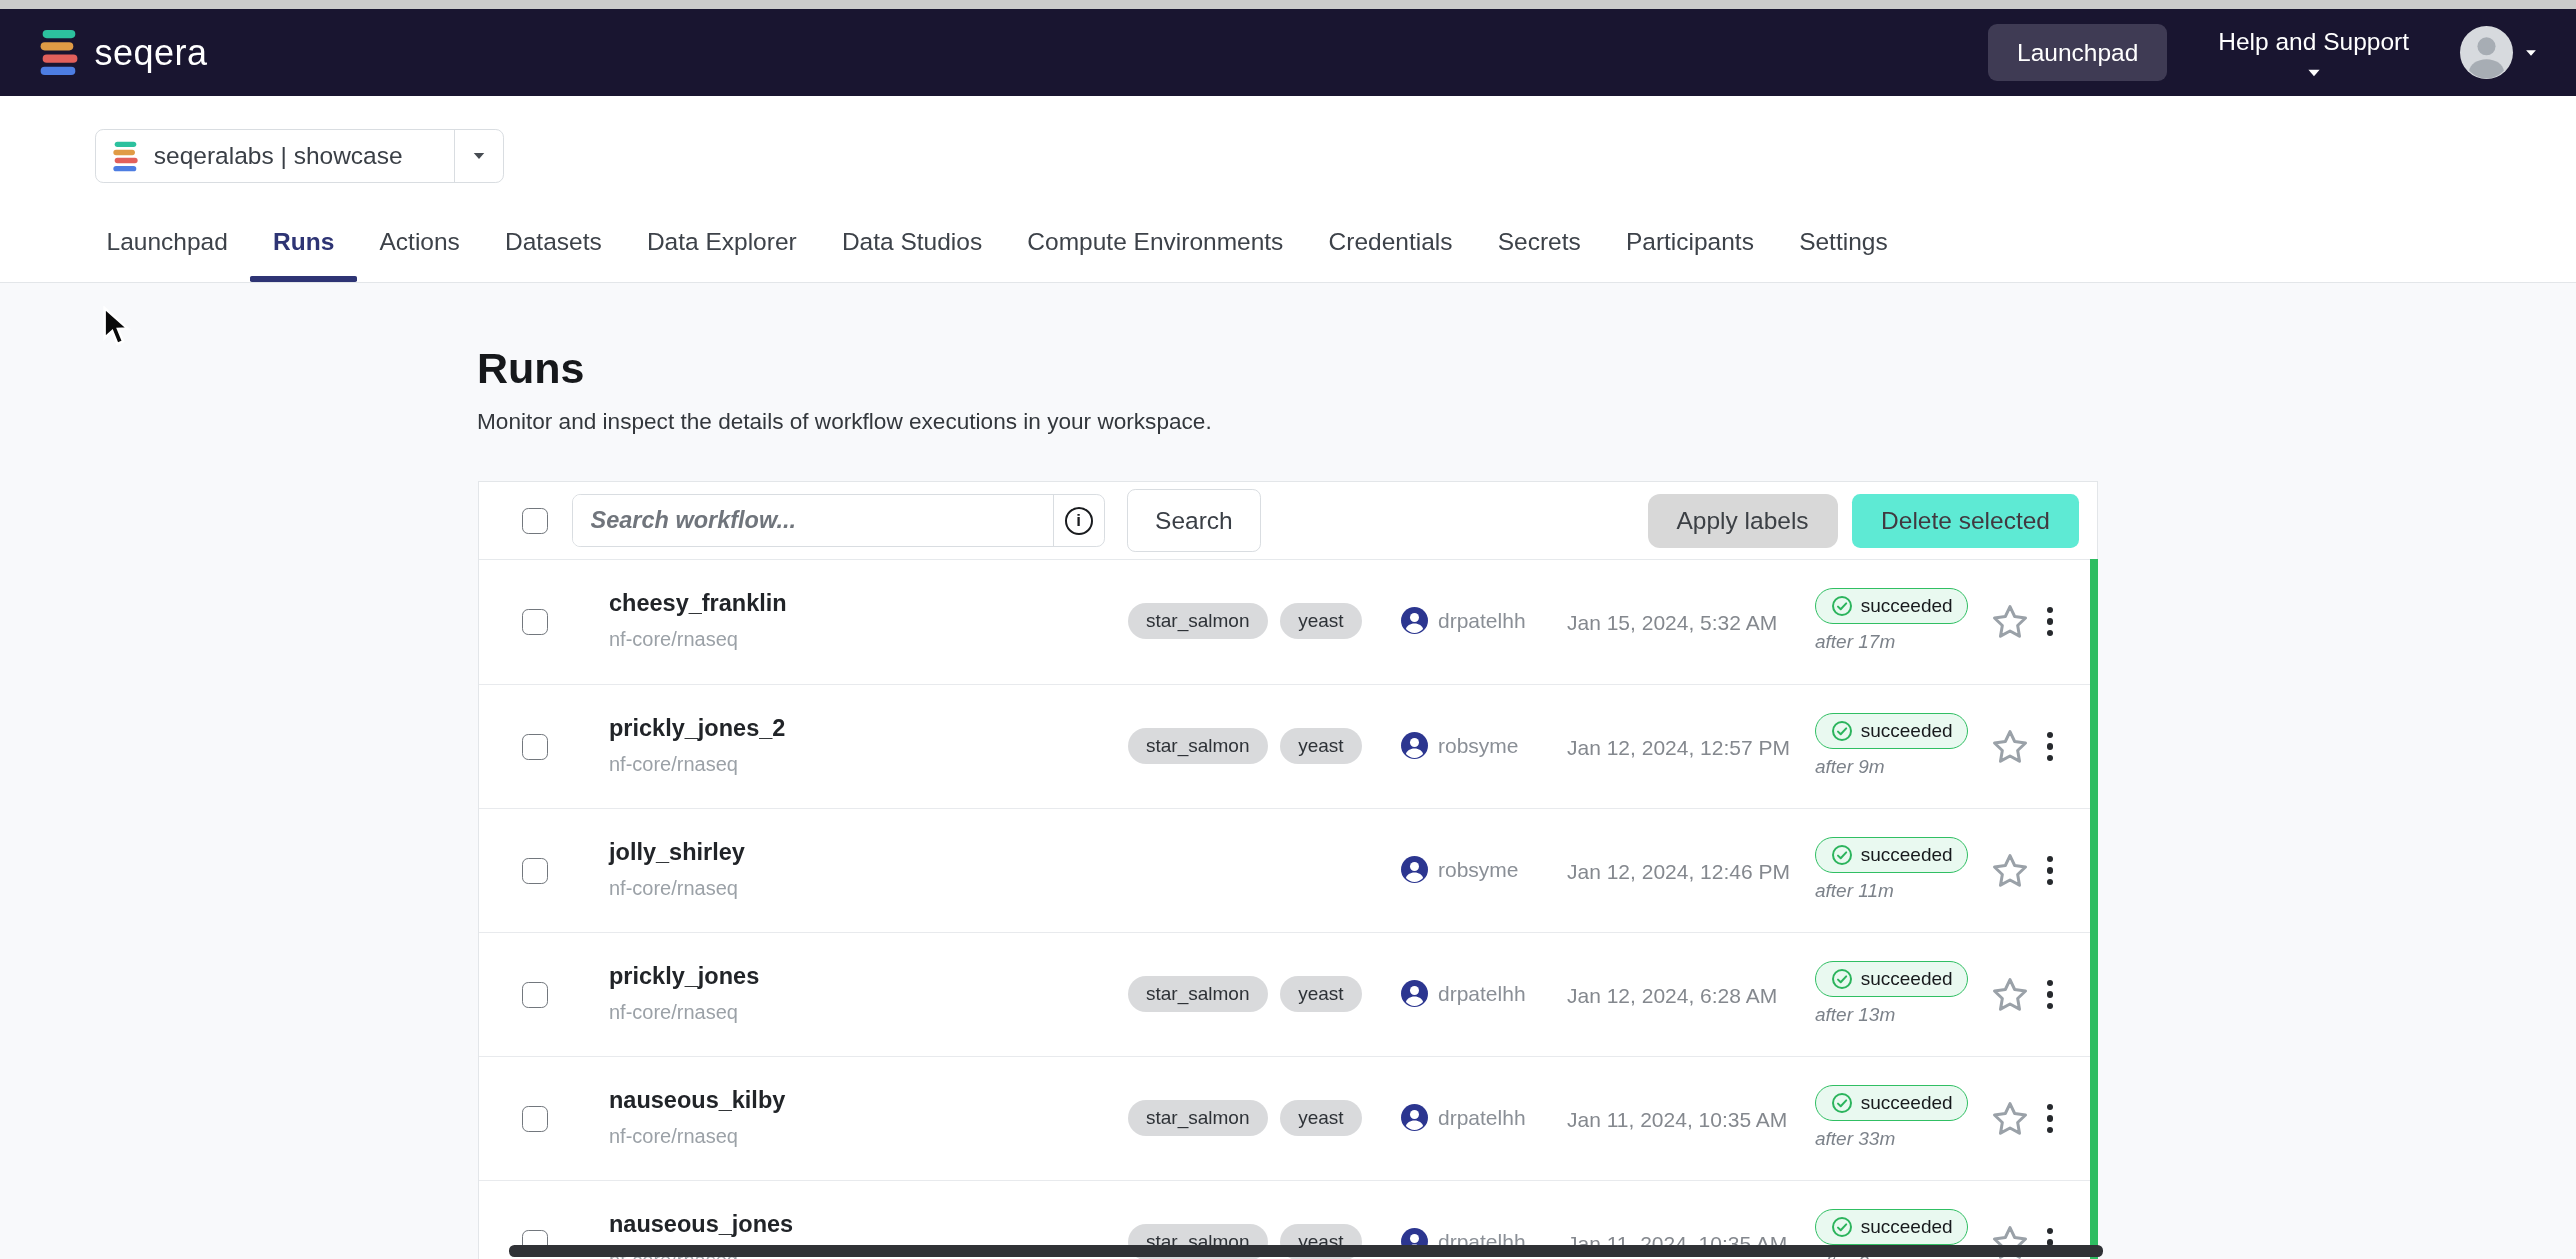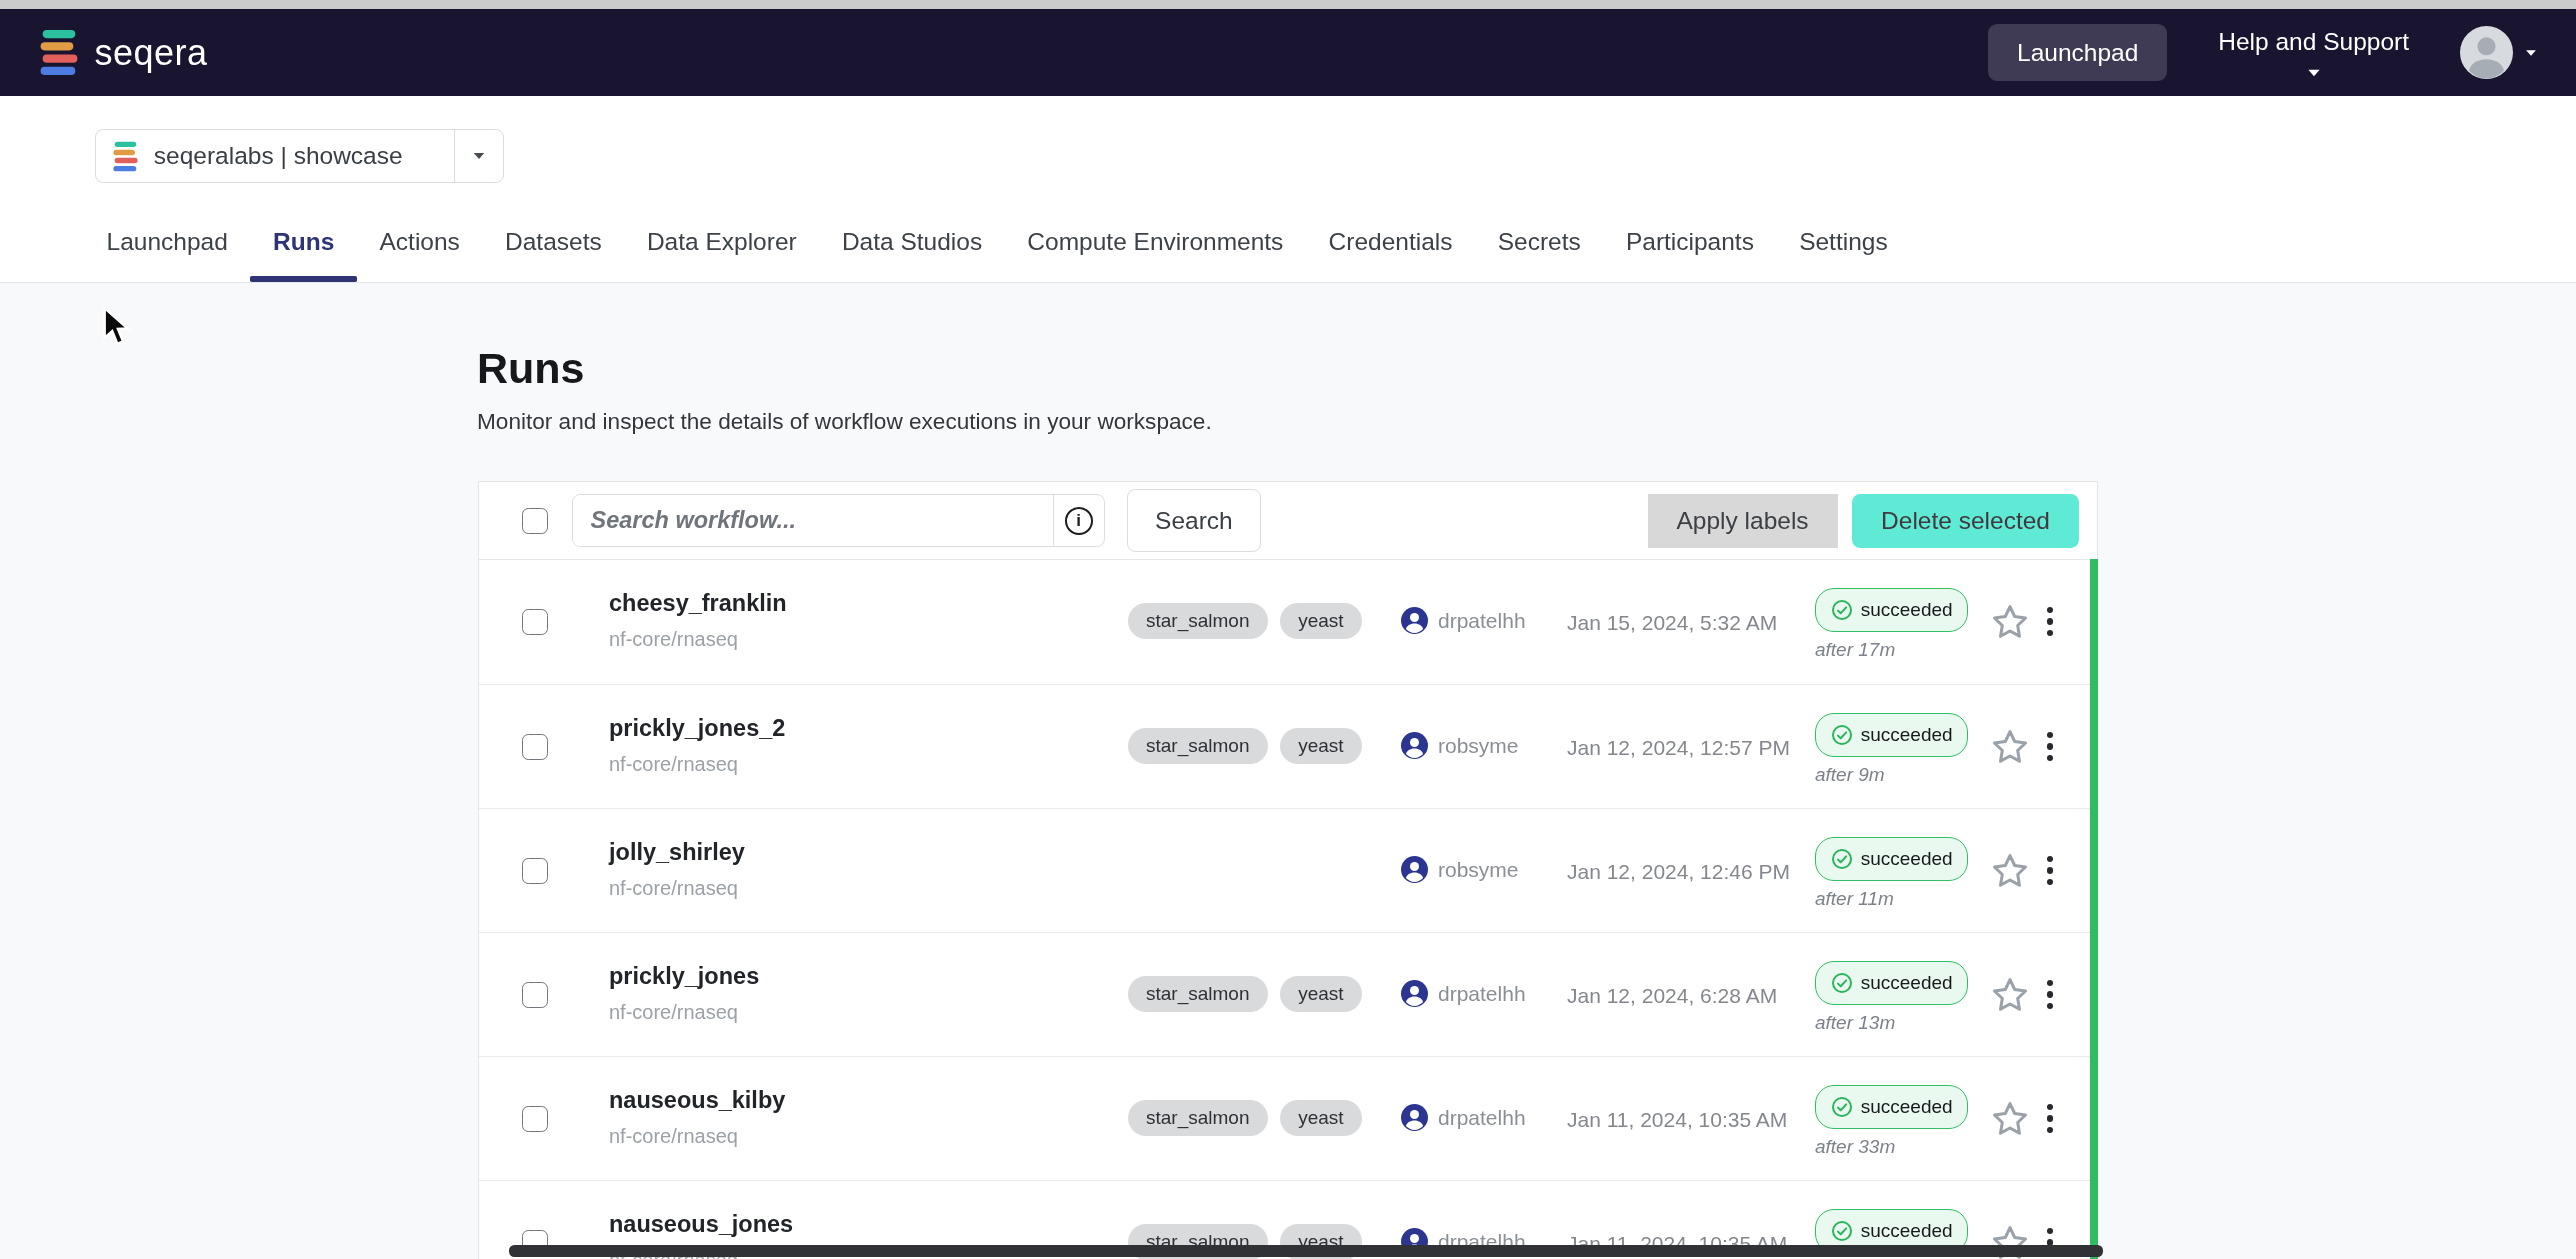--- a/index.html
+++ b/index.html
@@ -85,21 +85,21 @@
     display:flex; align-items:center; justify-content:center;
     font-size:17px; font-weight:700; color:#1a1c1f; font-style:normal;
   }
   .search-btn {
     margin-left:22.6px; height:63px; padding:0 27px; background:#fff;
     border:0.9px solid #d9dde1; border-radius:8.2px; font-size:24.5px; color:#3a3f46;
     cursor:pointer; font-family:"Liberation Sans", sans-serif;
   }
   .toolbar-right { margin-left:auto; display:flex; align-items:center; gap:14.5px; }
   .apply-btn {
-    height:54px; padding:0 29px; background:#d8d8d8; border:none; border-radius:0;
+    height:54px; padding:0 29px; background:#d8d8d8; border:none; border-radius:12px;
     font-size:24.5px; color:#3c4045; cursor:pointer; font-family:"Liberation Sans", sans-serif;
   }
   .delete-btn {
     height:54px; padding:0 29px; background:#5eead4; border:none; border-radius:8.2px;
     font-size:24.5px; color:#413940; cursor:pointer; font-family:"Liberation Sans", sans-serif;
   }
 
   
   .row { position:relative; height:124px; }
   .row + .row { border-top:0.9px solid #e8eaed; }
@@ -111,21 +111,21 @@
   .pill {
     height:36px; line-height:36px; padding:0 18px; background:#d9dadc;
     border-radius:18px; font-size:19px; color:#2e3237; white-space:nowrap;
   }
   .usercol { position:absolute; left:922px; top:47px; display:flex; align-items:center; gap:10px; }
   .usericon { width:27px; height:27px; border-radius:50%; background:#2c3690; flex:none; }
   .username { font-size:21px; color:#8a8f96; }
   .datecol { position:absolute; left:1088px; top:51px; font-size:21px; color:#84888e; white-space:nowrap; }
   .statuscol { position:absolute; left:1336px; top:28px; }
   .badge {
-    display:inline-flex; align-items:center; gap:8.2px; height:44px; padding:0 14.5px;
+    display:inline-flex; align-items:center; gap:8.2px; height:36px; padding:0 14.5px;
     background:#e9f9f0; border:1.8px solid #30bf63; border-radius:19px;justify-content:center;
   }
   .badge-text { font-size:19px; color:#17191c; }
   .after { margin-top:7.2px; font-size:19px; font-style:italic; color:#7c828a; }
   .star { position:absolute; left:1511px; top:42px; width:40px; height:40px; cursor:pointer; }
   .kebab {
     position:absolute; left:1565px; top:45px; width:12.7px; display:flex;
     flex-direction:column; align-items:center; gap:5.4px; cursor:pointer; padding:1.8px;
   }
   .kebab i { width:6.3px; height:6.3px; border-radius:50%; background:#26292d; display:block; }

